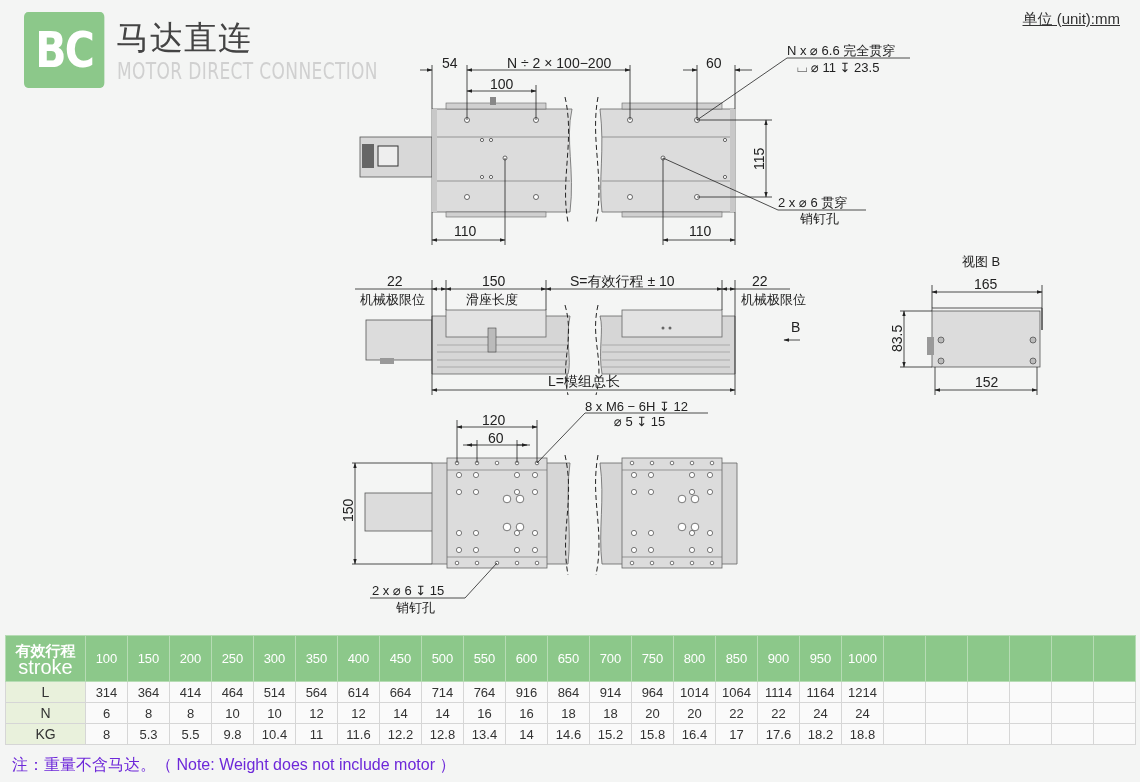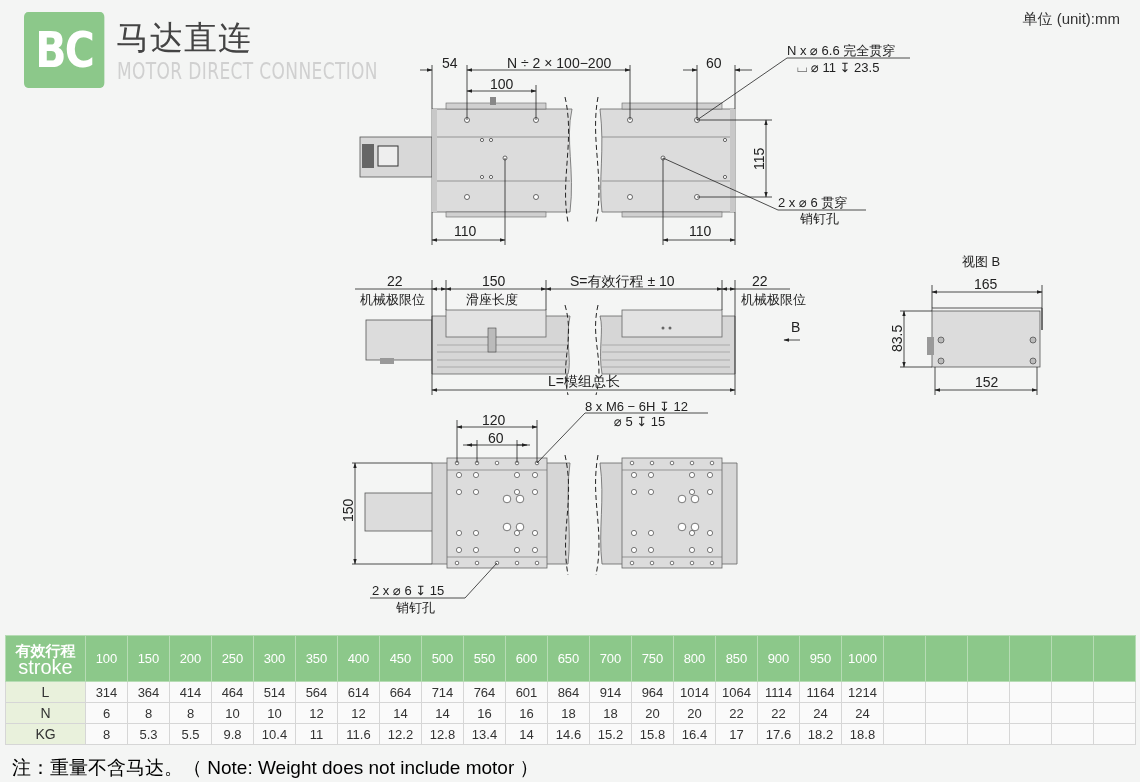--- a/index.html
+++ b/index.html
@@ -5,34 +5,34 @@
   * { box-sizing: border-box; margin: 0; padding: 0; }
   html, body { width: 1140px; height: 782px; background: #f4f5f4; overflow: hidden; }
   body { position: relative; font-family: "Liberation Sans", "DejaVu Sans", sans-serif; color: #333; }
 
   .logo-badge { position: absolute; left: 24px; top: 12px; width: 81px; height: 76px; background: #8cc88a; border-radius: 5px;
     color: #fff; font-family: "DejaVu Sans", sans-serif; font-weight: bold; font-size: 50px; line-height: 76px; text-align: center;
     letter-spacing: -2px; transform: scaleX(0.82); transform-origin: left center; width: 98px; }
   .logo-cn { position: absolute; left: 116px; top: 16px; font-size: 33px; color: #444; font-family: Liberation Sans, sans-serif; letter-spacing: 1px; }
   .logo-en { position: absolute; left: 117px; top: 58px; font-size: 23px; color: #d0d0d0; font-family: "DejaVu Sans", sans-serif;
     transform: scaleX(0.74); transform-origin: left center; letter-spacing: 0.5px; white-space: nowrap; }
-  .unit-label { position: absolute; right: 20px; top: 10px; font-size: 15px; color: #333; }
+  .unit-label { position: absolute; right: 20px; top: 10px; font-size: 15px; color: #333; text-decoration: underline; }
 
   .drawing { position: absolute; left: 0; top: 0; width: 1140px; height: 630px; }
   .drawing text { font-family: "Liberation Sans", "DejaVu Sans", sans-serif; fill: #222; }
 
   .spec-table { position: absolute; left: 5px; top: 635px; border-collapse: collapse; table-layout: fixed; }
   .spec-table td, .spec-table th { border: 1px solid #d6d6d6; text-align: center; font-weight: normal; }
   .spec-table th { background: #8cc88a; color: #fff; height: 46px; font-size: 13px; border-color: #b6dcb4; }
   .spec-table th.first { font-size: 15px; line-height: 17px; font-weight: bold; }
   .spec-table th.first .sub { font-size: 20px; font-weight: normal; display: block; }
   .spec-table td { background: #fafafa; height: 21px; font-size: 13px; color: #333; }
   .spec-table td.rowhead { background: #e9f1dc; font-size: 14px; }
   .spec-table { border: 1px solid #9a9a9a; padding-left: 8px; }
-  .note { position: absolute; left: 12px; top: 755px; font-size: 19px; color: #000000; }
+  .note { position: absolute; left: 12px; top: 755px; font-size: 16px; color: #6d28d9; }
 </style>
 </head>
 <body>
 
 <div class="logo-badge">BC</div>
 <div class="logo-cn">马达直连</div>
 <div class="logo-en">MOTOR DIRECT CONNECTION</div>
 <div class="unit-label">单位 (unit):mm</div>
 
 <svg class="drawing" viewBox="0 0 1140 630" xmlns="http://www.w3.org/2000/svg">
@@ -373,21 +373,21 @@
         <td>314</td>
         <td>364</td>
         <td>414</td>
         <td>464</td>
         <td>514</td>
         <td>564</td>
         <td>614</td>
         <td>664</td>
         <td>714</td>
         <td>764</td>
-        <td>601</td>
+        <td>916</td>
         <td>864</td>
         <td>914</td>
         <td>964</td>
         <td>1014</td>
         <td>1064</td>
         <td>1114</td>
         <td>1164</td>
         <td>1214</td>
         <td></td>
         <td></td>

